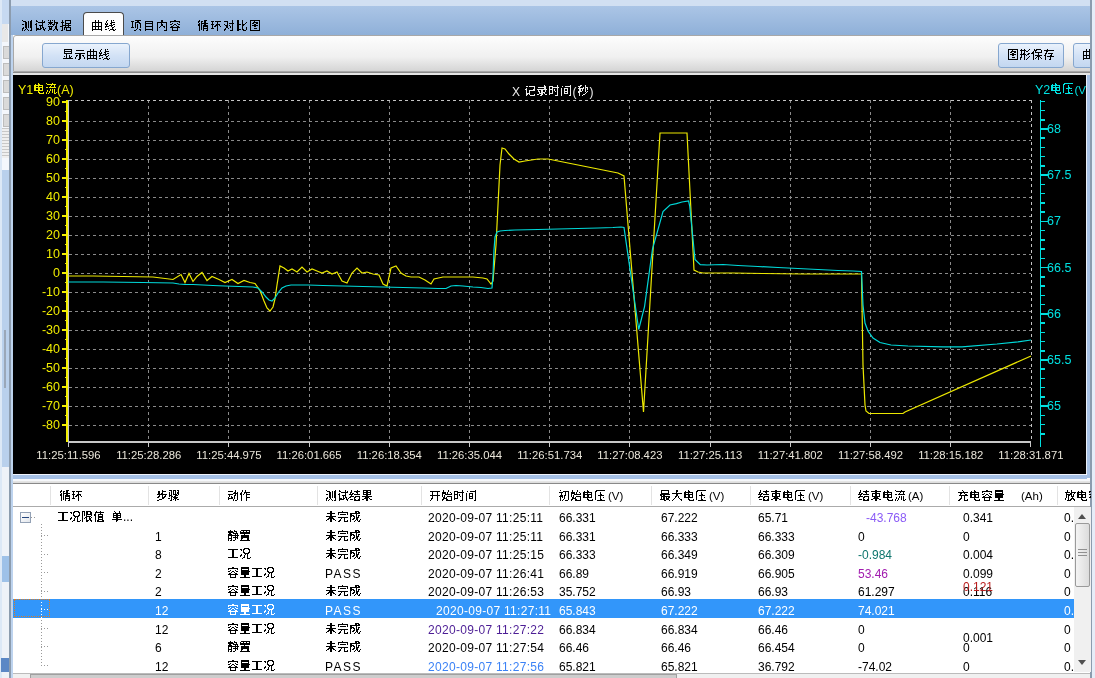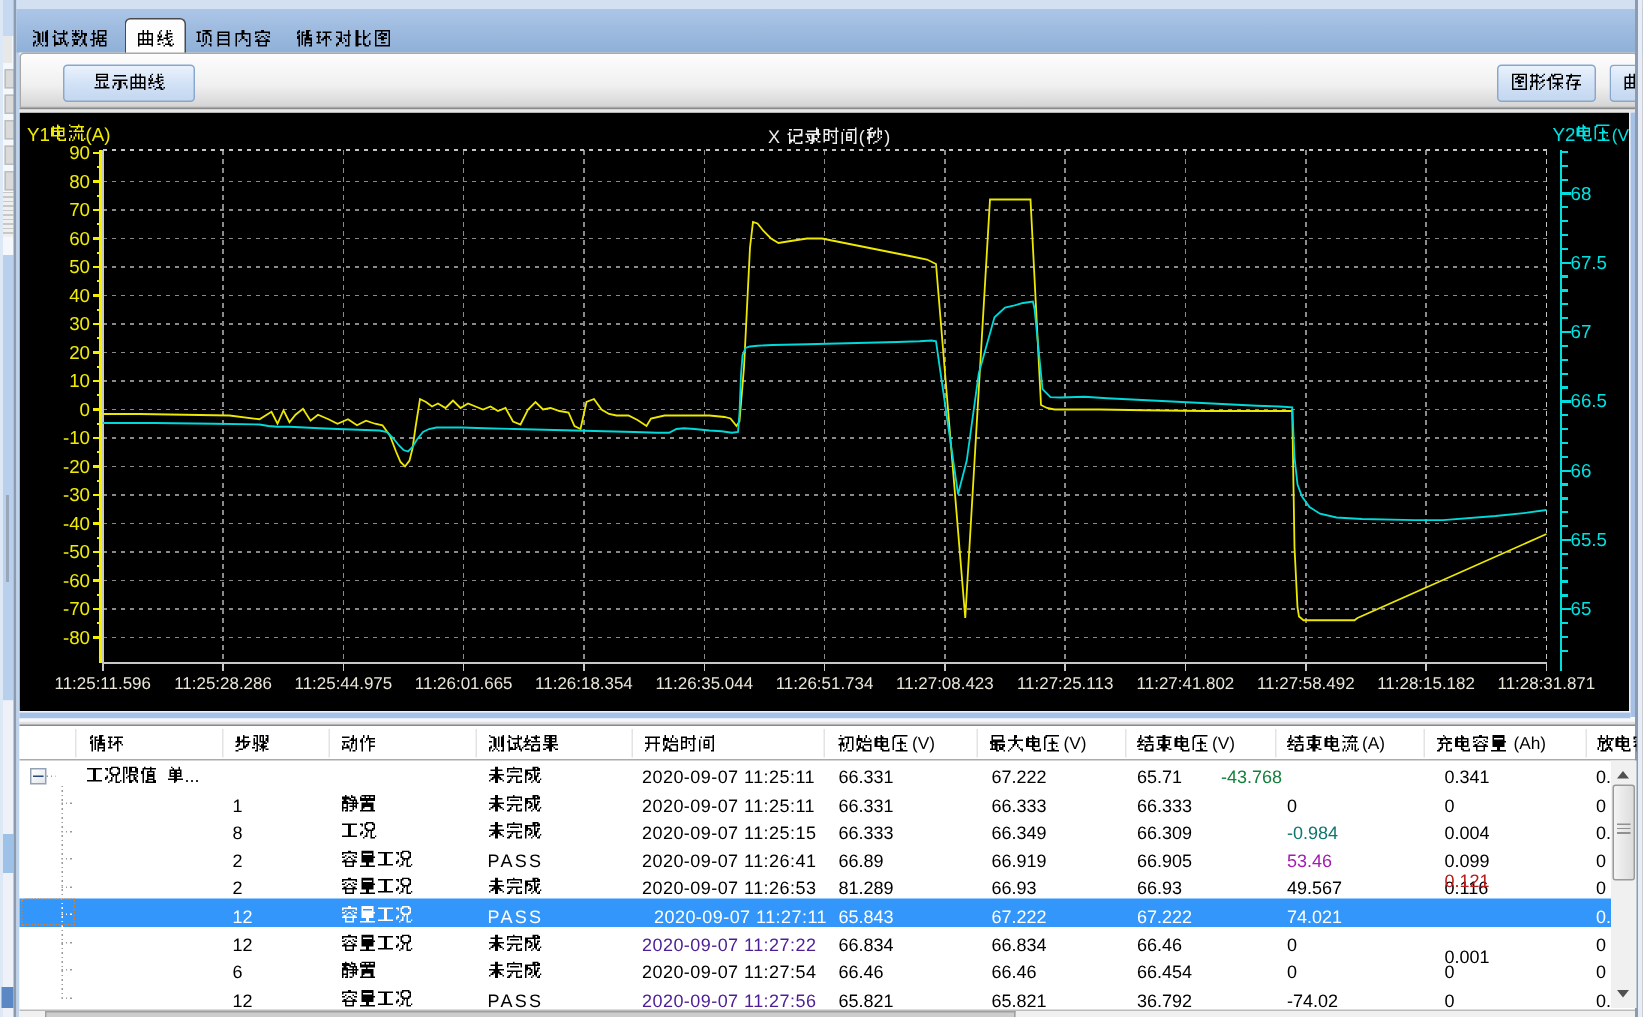--- a/index.html
+++ b/index.html
@@ -204,21 +204,21 @@
         </svg>
       </span>
       <span class="num" style="float:left;font-size:11.5px;line-height:13px;margin-left:2px">(A)</span>
     </div>
     <div class="abs" style="left:957px;top:490px;white-space:nowrap">
       <span style="float:left">
         <svg width="48" height="13" viewBox="0 0 48 13" style="display:block">
           <path fill="#000" d="M5 0h1v1h-1zM6 1h1v1h-1zM1 2h10v1h-10zM3 3h2v1h-2zM7 3h1v1h-1zM3 4h1v1h-1zM8 4h2v1h-2zM2 5h9v1h-9zM4 6h1v1h-1zM7 6h1v1h-1zM4 7h1v1h-1zM7 7h1v1h-1zM3 8h2v1h-2zM7 8h1v1h-1zM2 9h2v1h-2zM7 9h1v1h-1zM10 9h1v1h-1zM1 10h2v1h-2zM7 10h4v1h-4zM17 0h1v1h-1zM14 1h1v1h-1zM17 1h2v1h-2zM13 2h9v1h-9zM13 3h2v1h-2zM17 3h1v1h-1zM21 3h1v1h-1zM13 4h9v1h-9zM13 5h2v1h-2zM17 5h2v1h-2zM21 5h1v1h-1zM13 6h2v1h-2zM17 6h2v1h-2zM21 6h1v1h-1zM13 7h9v1h-9zM17 8h1v1h-1zM17 9h2v1h-2zM22 9h1v1h-1zM18 10h5v1h-5zM29 0h2v1h-2zM25 1h10v1h-10zM25 2h1v1h-1zM34 2h1v1h-1zM27 3h1v1h-1zM32 3h1v1h-1zM25 4h2v1h-2zM29 4h2v1h-2zM33 4h2v1h-2zM28 5h1v1h-1zM31 5h1v1h-1zM26 6h2v1h-2zM32 6h2v1h-2zM25 7h10v1h-10zM27 8h1v1h-1zM32 8h1v1h-1zM27 9h1v1h-1zM32 9h1v1h-1zM27 10h6v1h-6zM38 0h8v1h-8zM38 1h8v1h-8zM38 2h1v1h-1zM45 2h1v1h-1zM38 3h8v1h-8zM38 4h9v1h-9zM38 5h8v1h-8zM38 6h8v1h-8zM38 7h8v1h-8zM41 8h2v1h-2zM41 9h2v1h-2zM37 10h10v1h-10z"></path>
         </svg>
       </span>
-      <span class="num" style="float:left;font-size:11.5px;line-height:13px;margin-left:4px">(Ah)</span>
+      <span class="num" style="float:left;font-size:11.5px;line-height:13px;margin-left:16px">(Ah)</span>
     </div>
     <div class="abs" style="left:1064px;top:490px;width:27px;overflow:hidden">
       <svg width="36" height="13" viewBox="0 0 36 13" style="display:block">
         <path fill="#000" d="M3 0h1v1h-1zM7 0h1v1h-1zM3 1h1v1h-1zM7 1h1v1h-1zM1 2h5v1h-5zM7 2h5v1h-5zM2 3h1v1h-1zM6 3h2v1h-2zM10 3h1v1h-1zM2 4h6v1h-6zM9 4h1v1h-1zM2 5h1v1h-1zM4 5h2v1h-2zM7 5h1v1h-1zM9 5h1v1h-1zM2 6h1v1h-1zM4 6h1v1h-1zM7 6h3v1h-3zM2 7h1v1h-1zM4 7h1v1h-1zM8 7h1v1h-1zM1 8h1v1h-1zM4 8h1v1h-1zM7 8h3v1h-3zM1 9h1v1h-1zM4 9h1v1h-1zM6 9h2v1h-2zM9 9h2v1h-2zM3 10h4v1h-4zM10 10h1v1h-1zM17 0h1v1h-1zM14 1h1v1h-1zM17 1h2v1h-2zM13 2h9v1h-9zM13 3h2v1h-2zM17 3h1v1h-1zM21 3h1v1h-1zM13 4h9v1h-9zM13 5h2v1h-2zM17 5h2v1h-2zM21 5h1v1h-1zM13 6h2v1h-2zM17 6h2v1h-2zM21 6h1v1h-1zM13 7h9v1h-9zM17 8h1v1h-1zM17 9h2v1h-2zM22 9h1v1h-1zM18 10h5v1h-5zM29 0h2v1h-2zM25 1h10v1h-10zM25 2h1v1h-1zM34 2h1v1h-1zM27 3h1v1h-1zM32 3h1v1h-1zM25 4h2v1h-2zM29 4h2v1h-2zM33 4h2v1h-2zM28 5h1v1h-1zM31 5h1v1h-1zM26 6h2v1h-2zM32 6h2v1h-2zM25 7h10v1h-10zM27 8h1v1h-1zM32 8h1v1h-1zM27 9h1v1h-1zM32 9h1v1h-1zM27 10h6v1h-6z"></path>
       </svg>
     </div>
     <div class="abs" style="left:50px;top:486px;width:1px;height:19px;background:#e3e3e3"></div>
     <div class="abs" style="left:148px;top:486px;width:1px;height:19px;background:#e3e3e3"></div>
     <div class="abs" style="left:219px;top:486px;width:1px;height:19px;background:#e3e3e3"></div>
     <div class="abs" style="left:317px;top:486px;width:1px;height:19px;background:#e3e3e3"></div>
@@ -241,21 +241,21 @@
     </div>
     <div class="abs" style="left:325px;top:511px">
       <svg width="36" height="13" viewBox="0 0 36 13" style="display:block">
         <path fill="#000" d="M5 0h2v1h-2zM5 1h2v1h-2zM2 2h8v1h-8zM5 3h2v1h-2zM5 4h2v1h-2zM1 5h10v1h-10zM4 6h4v1h-4zM3 7h6v1h-6zM2 8h2v1h-2zM5 8h2v1h-2zM8 8h2v1h-2zM1 9h1v1h-1zM5 9h2v1h-2zM10 9h1v1h-1zM5 10h2v1h-2zM17 0h1v1h-1zM13 1h10v1h-10zM13 2h1v1h-1zM22 2h1v1h-1zM13 3h1v1h-1zM15 3h6v1h-6zM22 3h1v1h-1zM13 6h10v1h-10zM16 7h1v1h-1zM19 7h1v1h-1zM15 8h1v1h-1zM19 8h1v1h-1zM14 9h2v1h-2zM19 9h1v1h-1zM22 9h1v1h-1zM13 10h2v1h-2zM19 10h4v1h-4zM30 0h4v1h-4zM30 1h2v1h-2zM33 1h2v1h-2zM25 2h10v1h-10zM25 3h2v1h-2zM31 3h1v1h-1zM25 4h4v1h-4zM31 4h1v1h-1zM33 4h2v1h-2zM25 5h2v1h-2zM28 5h2v1h-2zM31 5h1v1h-1zM33 5h1v1h-1zM25 6h1v1h-1zM29 6h1v1h-1zM31 6h3v1h-3zM25 7h1v1h-1zM28 7h2v1h-2zM31 7h2v1h-2zM25 8h1v1h-1zM27 8h2v1h-2zM31 8h2v1h-2zM35 8h1v1h-1zM25 9h1v1h-1zM30 9h1v1h-1zM32 9h1v1h-1zM34 9h1v1h-1zM25 10h1v1h-1zM29 10h1v1h-1zM33 10h2v1h-2z"></path>
       </svg>
     </div>
     <div class="abs num" style="left:428px;top:512px;letter-spacing:0.3px;color:#000">2020-09-07 11:25:11</div>
     <div class="abs num" style="left:559px;top:512px;color:#000">66.331</div>
     <div class="abs num" style="left:661px;top:512px;color:#000">67.222</div>
     <div class="abs num" style="left:758px;top:512px;color:#000">65.71</div>
-    <div class="abs num" style="left:814px;top:512px;color:#15803d">-43.768</div>
+    <div class="abs num" style="left:866px;top:512px;color:#8b5cf6">-43.768</div>
     <div class="abs num" style="left:963px;top:512px;color:#000">0.341</div>
     <div class="abs num" style="left:1064px;top:512px;color:#000">0.</div>
     <div class="abs num" style="left:155px;top:531px;color:#000">1</div>
     <div class="abs" style="left:227px;top:530px">
       <svg width="24" height="13" viewBox="0 0 24 13" style="display:block">
         <path fill="#000" d="M3 0h1v1h-1zM7 0h1v1h-1zM1 1h5v1h-5zM7 1h3v1h-3zM1 2h6v1h-6zM9 2h1v1h-1zM2 3h2v1h-2zM6 3h5v1h-5zM1 4h4v1h-4zM8 4h1v1h-1zM10 4h1v1h-1zM1 5h11v1h-11zM1 6h1v1h-1zM4 6h1v1h-1zM8 6h1v1h-1zM10 6h1v1h-1zM1 7h1v1h-1zM4 7h1v1h-1zM6 7h5v1h-5zM1 8h4v1h-4zM8 8h1v1h-1zM10 8h1v1h-1zM1 9h1v1h-1zM4 9h1v1h-1zM8 9h1v1h-1zM1 10h1v1h-1zM3 10h2v1h-2zM6 10h2v1h-2zM14 0h9v1h-9zM13 1h1v1h-1zM16 1h1v1h-1zM19 1h1v1h-1zM22 1h1v1h-1zM13 2h10v1h-10zM13 3h10v1h-10zM17 4h1v1h-1zM14 5h8v1h-8zM14 6h8v1h-8zM14 7h8v1h-8zM14 8h2v1h-2zM20 8h2v1h-2zM14 9h1v1h-1zM20 9h2v1h-2zM13 10h10v1h-10z"></path>
       </svg>
     </div>
     <div class="abs" style="left:325px;top:530px">
       <svg width="36" height="13" viewBox="0 0 36 13" style="display:block">
@@ -306,24 +306,24 @@
       <svg width="48" height="13" viewBox="0 0 48 13" style="display:block">
         <path fill="#000" d="M5 0h2v1h-2zM1 1h10v1h-10zM1 2h1v1h-1zM10 2h1v1h-1zM3 3h1v1h-1zM8 3h1v1h-1zM1 4h2v1h-2zM5 4h2v1h-2zM9 4h2v1h-2zM4 5h1v1h-1zM7 5h1v1h-1zM2 6h2v1h-2zM8 6h2v1h-2zM1 7h10v1h-10zM3 8h1v1h-1zM8 8h1v1h-1zM3 9h1v1h-1zM8 9h1v1h-1zM3 10h6v1h-6zM14 0h8v1h-8zM14 1h8v1h-8zM14 2h1v1h-1zM21 2h1v1h-1zM14 3h8v1h-8zM14 4h9v1h-9zM14 5h8v1h-8zM14 6h8v1h-8zM14 7h8v1h-8zM17 8h2v1h-2zM17 9h2v1h-2zM13 10h10v1h-10zM25 1h10v1h-10zM29 2h2v1h-2zM29 3h2v1h-2zM29 4h2v1h-2zM29 5h2v1h-2zM29 6h2v1h-2zM29 7h2v1h-2zM29 8h2v1h-2zM25 9h10v1h-10zM41 0h5v1h-5zM37 1h2v1h-2zM40 1h2v1h-2zM45 1h2v1h-2zM38 2h1v1h-1zM40 2h1v1h-1zM46 2h1v1h-1zM40 3h1v1h-1zM46 3h1v1h-1zM40 4h2v1h-2zM45 4h2v1h-2zM41 5h5v1h-5zM38 6h1v1h-1zM42 6h1v1h-1zM44 6h1v1h-1zM37 7h2v1h-2zM41 7h1v1h-1zM44 7h1v1h-1zM37 8h1v1h-1zM41 8h1v1h-1zM44 8h1v1h-1zM40 9h2v1h-2zM44 9h1v1h-1zM47 9h1v1h-1zM39 10h1v1h-1zM44 10h3v1h-3z"></path>
       </svg>
     </div>
     <div class="abs" style="left:325px;top:585px">
       <svg width="36" height="13" viewBox="0 0 36 13" style="display:block">
         <path fill="#000" d="M5 0h2v1h-2zM5 1h2v1h-2zM2 2h8v1h-8zM5 3h2v1h-2zM5 4h2v1h-2zM1 5h10v1h-10zM4 6h4v1h-4zM3 7h6v1h-6zM2 8h2v1h-2zM5 8h2v1h-2zM8 8h2v1h-2zM1 9h1v1h-1zM5 9h2v1h-2zM10 9h1v1h-1zM5 10h2v1h-2zM17 0h1v1h-1zM13 1h10v1h-10zM13 2h1v1h-1zM22 2h1v1h-1zM13 3h1v1h-1zM15 3h6v1h-6zM22 3h1v1h-1zM13 6h10v1h-10zM16 7h1v1h-1zM19 7h1v1h-1zM15 8h1v1h-1zM19 8h1v1h-1zM14 9h2v1h-2zM19 9h1v1h-1zM22 9h1v1h-1zM13 10h2v1h-2zM19 10h4v1h-4zM30 0h4v1h-4zM30 1h2v1h-2zM33 1h2v1h-2zM25 2h10v1h-10zM25 3h2v1h-2zM31 3h1v1h-1zM25 4h4v1h-4zM31 4h1v1h-1zM33 4h2v1h-2zM25 5h2v1h-2zM28 5h2v1h-2zM31 5h1v1h-1zM33 5h1v1h-1zM25 6h1v1h-1zM29 6h1v1h-1zM31 6h3v1h-3zM25 7h1v1h-1zM28 7h2v1h-2zM31 7h2v1h-2zM25 8h1v1h-1zM27 8h2v1h-2zM31 8h2v1h-2zM35 8h1v1h-1zM25 9h1v1h-1zM30 9h1v1h-1zM32 9h1v1h-1zM34 9h1v1h-1zM25 10h1v1h-1zM29 10h1v1h-1zM33 10h2v1h-2z"></path>
       </svg>
     </div>
     <div class="abs num" style="left:428px;top:586px;letter-spacing:0.3px;color:#000">2020-09-07 11:26:53</div>
-    <div class="abs num" style="left:559px;top:586px;color:#000">81.289</div>
+    <div class="abs num" style="left:559px;top:586px;color:#000">35.752</div>
     <div class="abs num" style="left:661px;top:586px;color:#000">66.93</div>
     <div class="abs num" style="left:758px;top:586px;color:#000">66.93</div>
-    <div class="abs num" style="left:858px;top:586px;color:#000">49.567</div>
+    <div class="abs num" style="left:858px;top:586px;color:#000">61.297</div>
     <div class="abs num" style="left:963px;top:586px;color:#000">0.116</div>
     <div class="abs num" style="left:1064px;top:586px;color:#000">0</div>
     <div class="abs num" style="left:155px;top:605px;color:#fff">12</div>
     <div class="abs" style="left:227px;top:604px">
       <svg width="48" height="13" viewBox="0 0 48 13" style="display:block">
         <path fill="#fff" d="M5 0h2v1h-2zM1 1h10v1h-10zM1 2h1v1h-1zM10 2h1v1h-1zM3 3h1v1h-1zM8 3h1v1h-1zM1 4h2v1h-2zM5 4h2v1h-2zM9 4h2v1h-2zM4 5h1v1h-1zM7 5h1v1h-1zM2 6h2v1h-2zM8 6h2v1h-2zM1 7h10v1h-10zM3 8h1v1h-1zM8 8h1v1h-1zM3 9h1v1h-1zM8 9h1v1h-1zM3 10h6v1h-6zM14 0h8v1h-8zM14 1h8v1h-8zM14 2h1v1h-1zM21 2h1v1h-1zM14 3h8v1h-8zM14 4h9v1h-9zM14 5h8v1h-8zM14 6h8v1h-8zM14 7h8v1h-8zM17 8h2v1h-2zM17 9h2v1h-2zM13 10h10v1h-10zM25 1h10v1h-10zM29 2h2v1h-2zM29 3h2v1h-2zM29 4h2v1h-2zM29 5h2v1h-2zM29 6h2v1h-2zM29 7h2v1h-2zM29 8h2v1h-2zM25 9h10v1h-10zM41 0h5v1h-5zM37 1h2v1h-2zM40 1h2v1h-2zM45 1h2v1h-2zM38 2h1v1h-1zM40 2h1v1h-1zM46 2h1v1h-1zM40 3h1v1h-1zM46 3h1v1h-1zM40 4h2v1h-2zM45 4h2v1h-2zM41 5h5v1h-5zM38 6h1v1h-1zM42 6h1v1h-1zM44 6h1v1h-1zM37 7h2v1h-2zM41 7h1v1h-1zM44 7h1v1h-1zM37 8h1v1h-1zM41 8h1v1h-1zM44 8h1v1h-1zM40 9h2v1h-2zM44 9h1v1h-1zM47 9h1v1h-1zM39 10h1v1h-1zM44 10h3v1h-3z"></path>
       </svg>
     </div>
     <div class="abs num" style="left:325px;top:605px;letter-spacing:1.5px;color:#fff">PASS</div>
     <div class="abs num" style="left:436px;top:605px;letter-spacing:0.3px;color:#fff">2020-09-07 11:27:11</div>
@@ -369,21 +369,21 @@
     <div class="abs num" style="left:858px;top:642px;color:#000">0</div>
     <div class="abs num" style="left:963px;top:642px;color:#000">0</div>
     <div class="abs num" style="left:1064px;top:642px;color:#000">0</div>
     <div class="abs num" style="left:155px;top:661px;color:#000">12</div>
     <div class="abs" style="left:227px;top:660px">
       <svg width="48" height="13" viewBox="0 0 48 13" style="display:block">
         <path fill="#000" d="M5 0h2v1h-2zM1 1h10v1h-10zM1 2h1v1h-1zM10 2h1v1h-1zM3 3h1v1h-1zM8 3h1v1h-1zM1 4h2v1h-2zM5 4h2v1h-2zM9 4h2v1h-2zM4 5h1v1h-1zM7 5h1v1h-1zM2 6h2v1h-2zM8 6h2v1h-2zM1 7h10v1h-10zM3 8h1v1h-1zM8 8h1v1h-1zM3 9h1v1h-1zM8 9h1v1h-1zM3 10h6v1h-6zM14 0h8v1h-8zM14 1h8v1h-8zM14 2h1v1h-1zM21 2h1v1h-1zM14 3h8v1h-8zM14 4h9v1h-9zM14 5h8v1h-8zM14 6h8v1h-8zM14 7h8v1h-8zM17 8h2v1h-2zM17 9h2v1h-2zM13 10h10v1h-10zM25 1h10v1h-10zM29 2h2v1h-2zM29 3h2v1h-2zM29 4h2v1h-2zM29 5h2v1h-2zM29 6h2v1h-2zM29 7h2v1h-2zM29 8h2v1h-2zM25 9h10v1h-10zM41 0h5v1h-5zM37 1h2v1h-2zM40 1h2v1h-2zM45 1h2v1h-2zM38 2h1v1h-1zM40 2h1v1h-1zM46 2h1v1h-1zM40 3h1v1h-1zM46 3h1v1h-1zM40 4h2v1h-2zM45 4h2v1h-2zM41 5h5v1h-5zM38 6h1v1h-1zM42 6h1v1h-1zM44 6h1v1h-1zM37 7h2v1h-2zM41 7h1v1h-1zM44 7h1v1h-1zM37 8h1v1h-1zM41 8h1v1h-1zM44 8h1v1h-1zM40 9h2v1h-2zM44 9h1v1h-1zM47 9h1v1h-1zM39 10h1v1h-1zM44 10h3v1h-3z"></path>
       </svg>
     </div>
     <div class="abs num" style="left:325px;top:661px;letter-spacing:1.5px;color:#000">PASS</div>
-    <div class="abs num" style="left:428px;top:661px;letter-spacing:0.3px;color:#4c1d95">2020-09-07 11:27:56</div>
+    <div class="abs num" style="left:428px;top:661px;letter-spacing:0.3px;color:#3b82f6">2020-09-07 11:27:56</div>
     <div class="abs num" style="left:559px;top:661px;color:#000">65.821</div>
     <div class="abs num" style="left:661px;top:661px;color:#000">65.821</div>
     <div class="abs num" style="left:758px;top:661px;color:#000">36.792</div>
     <div class="abs num" style="left:858px;top:661px;color:#000">-74.02</div>
     <div class="abs num" style="left:963px;top:661px;color:#000">0</div>
     <div class="abs num" style="left:1064px;top:661px;color:#000">0.</div>
     <div class="abs" style="left:20px;top:512px;width:11px;height:11px;background:linear-gradient(135deg,#fff,#e2e6ec);border:1px solid #93a1b5;box-sizing:border-box"></div>
     <div class="abs" style="left:22px;top:517px;width:7px;height:1px;background:#27477e"></div>
     <div class="abs" style="left:31px;top:517px;width:6px;height:1px;background:repeating-linear-gradient(90deg,#9a9a9a 0 1px,transparent 1px 3px)"></div>
     <div class="abs" style="left:41px;top:524px;width:1px;height:141px;background:repeating-linear-gradient(#9a9a9a 0 1px,transparent 1px 3px)"></div>

